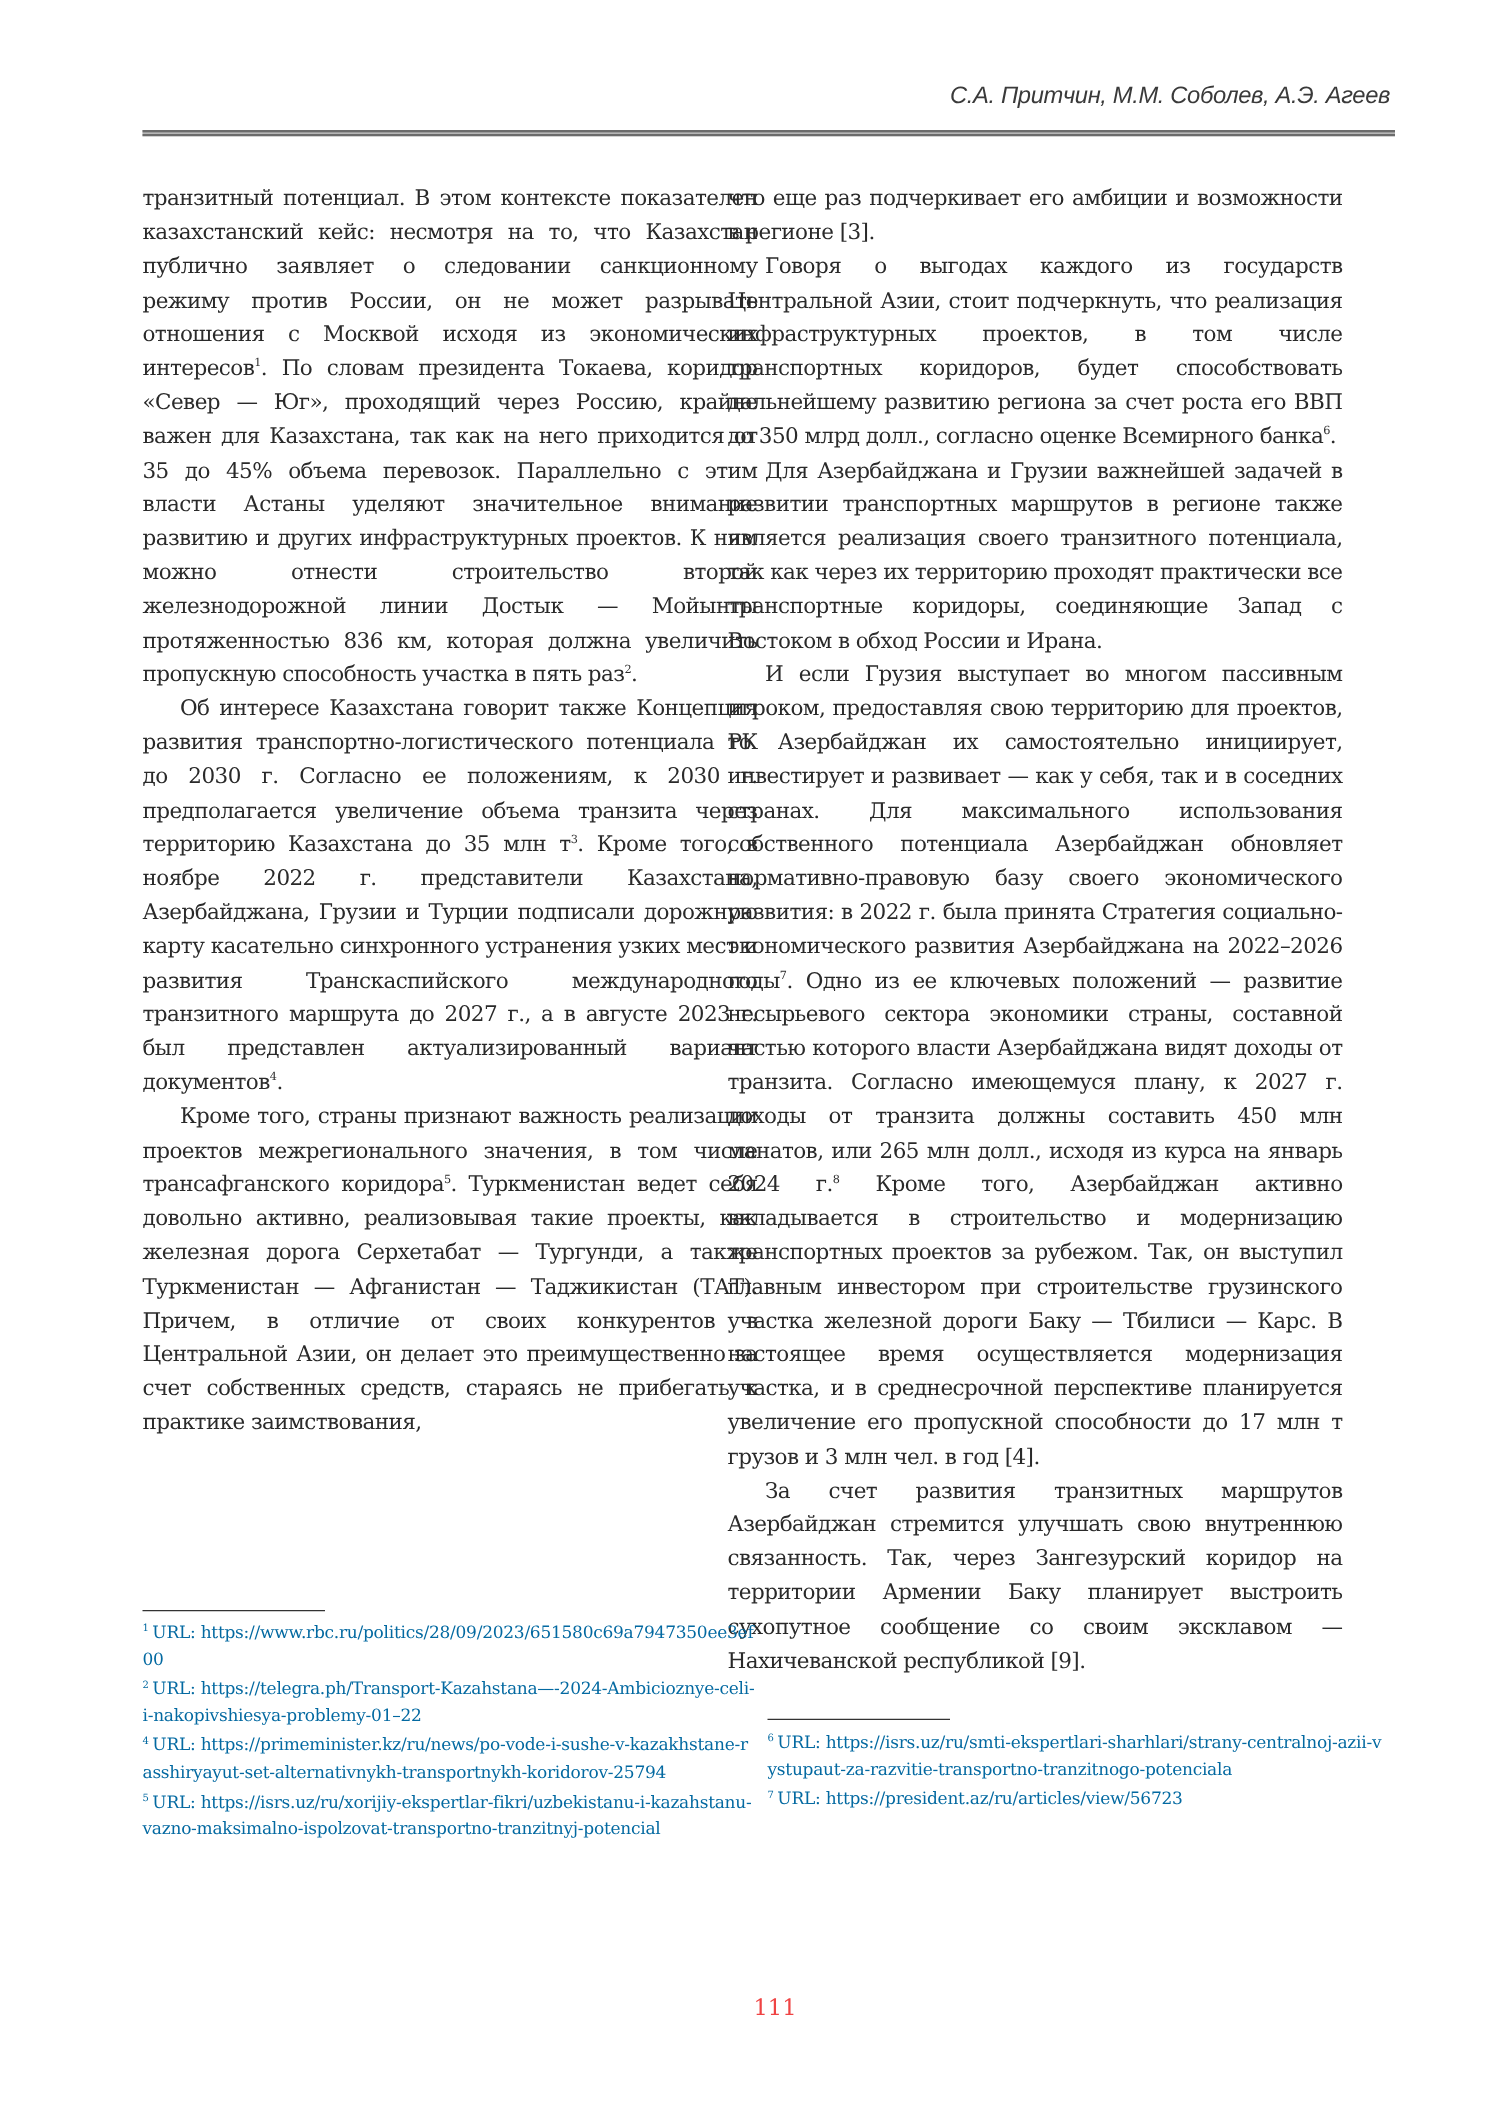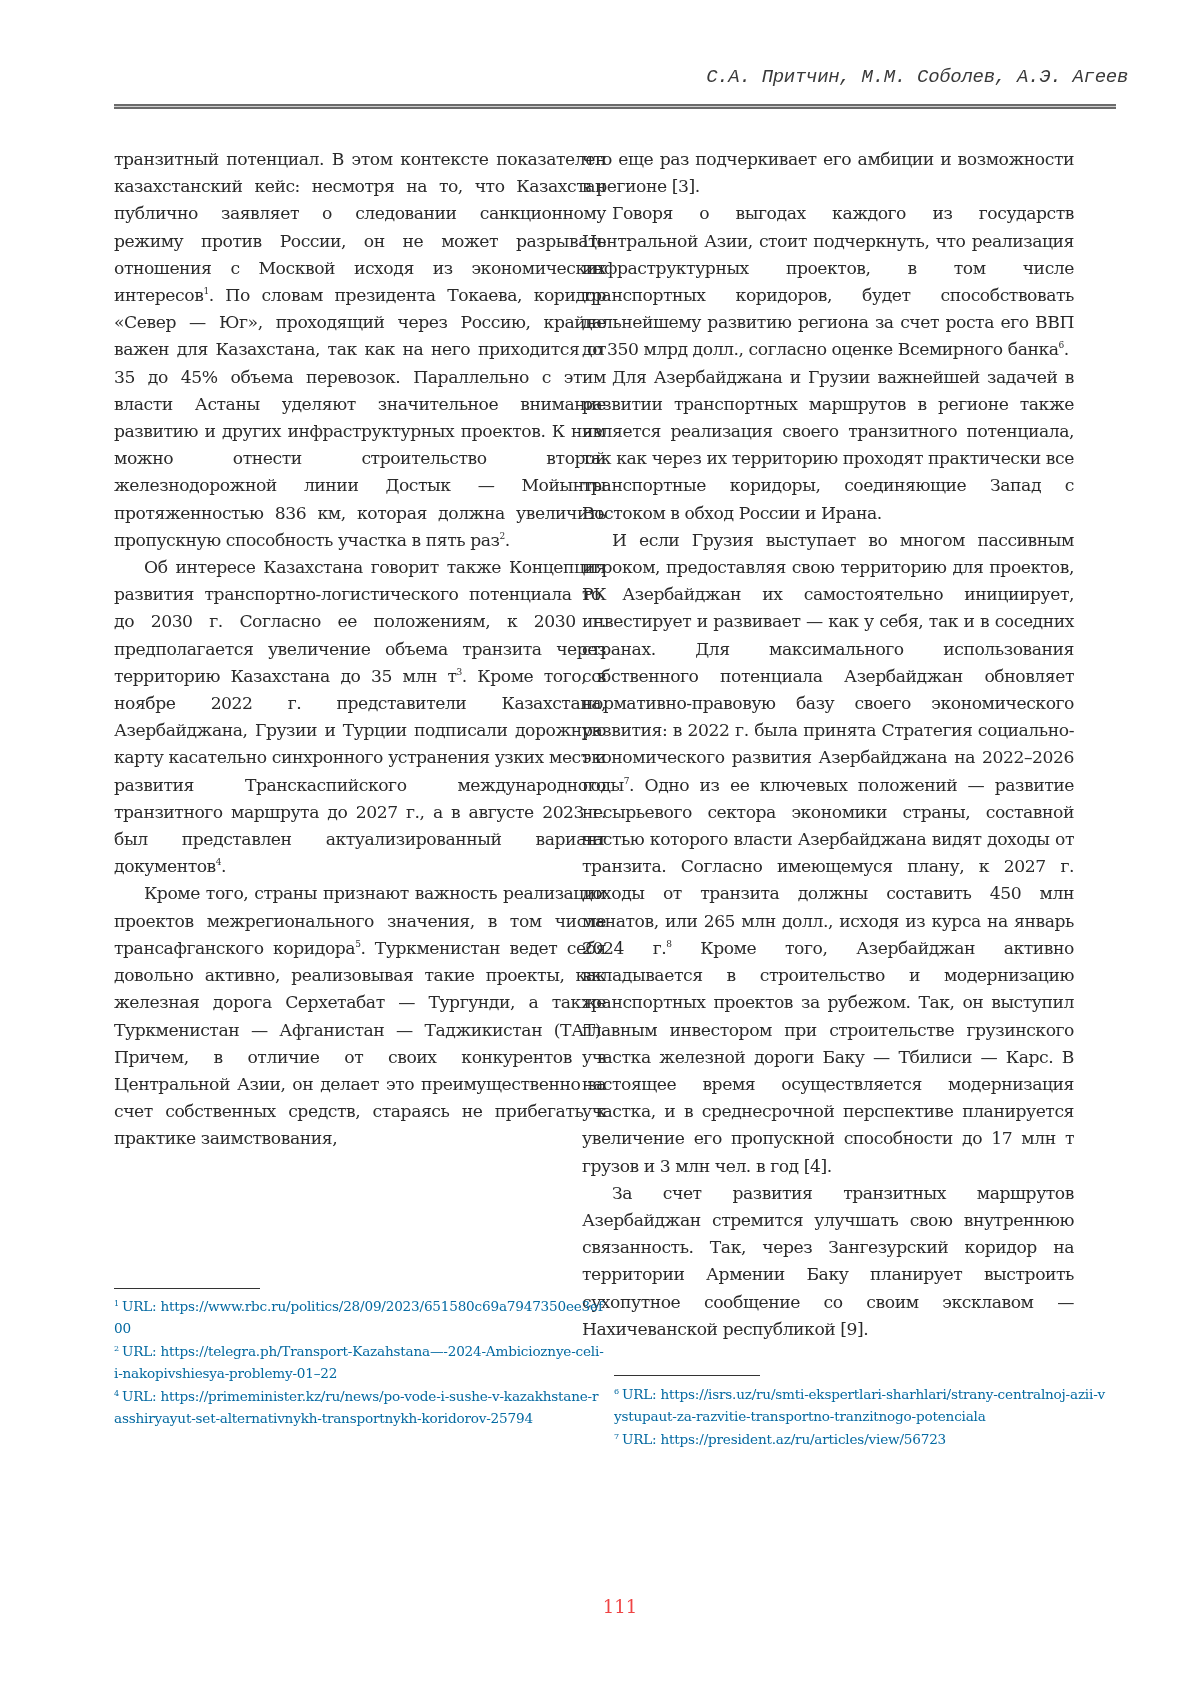--- a/index.html
+++ b/index.html
@@ -1,19 +1,19 @@
 <!DOCTYPE html>
 <html><head>
 <meta charset="utf-8">
 <style>
   html, body { margin: 0; padding: 0; background: #ffffff; }
   body { width: 1200px; height: 1697px; position: relative; overflow: hidden; color: #2a2a2a; }
   .header-authors {
-    position: absolute; right: 72px; top: 66px;
-    font-family: Liberation Mono, monospace; font-style: italic; font-size: 19px; color: #3a3a3a;
+    position: absolute; right: 88px; top: 66px;
+    font-family: Liberation Sans, sans-serif; font-style: italic; font-size: 19px; color: #3a3a3a;
     letter-spacing: -0.3px;
   }
   .header-rule {
     position: absolute; left: 114px; right: 84px; top: 104px; height: 5px;
     border-top: 2px solid #6b6b6b; border-bottom: 2px solid #6b6b6b; background: #cfcfcf; box-sizing: border-box;
   }
   .col { position: absolute; top: 146px; width: 492px; font-family: "DejaVu Serif", serif; font-size: 17.2px; line-height: 27.2px; text-align: justify; letter-spacing: -0.45px; }
   .col.left { left: 114px; }
   .col.right { left: 582px; }
   .col p { margin: 0; hyphens: manual; }
@@ -46,20 +46,21 @@
     <p class="indent"><span>Для Азербайджана и Грузии важнейшей задачей в развитии транспортных маршрутов в регионе также является реализация своего транзитного потенциала, так как через их территорию проходят практически все транспортные коридоры, соединяющие Запад с Востоком в обход России и Ирана.</span></p>
     <p class="indent"><span>И если Грузия выступает во многом пассивным игроком, предоставляя свою территорию для проектов, то Азербайджан их самостоятельно инициирует, инвестирует и развивает — как у себя, так и в соседних странах. Для максимального использования собственного потенциала Азербайджан обновляет нормативно-правовую базу своего экономического развития: в 2022 г. была принята Стратегия социально-экономического развития Азербайджана на 2022–2026 годы</span><sup>7</sup><span>. Одно из ее ключевых положений — развитие несырьевого сектора экономики страны, составной частью которого власти Азербайджана видят доходы от транзита. Согласно имеющемуся плану, к 2027 г. доходы от транзита должны составить 450 млн манатов, или 265 млн долл., исходя из курса на январь 2024 г.</span><sup>8</sup><span> Кроме того, Азербайджан активно вкладывается в строительство и модернизацию транспортных проектов за рубежом. Так, он выступил главным инвестором при строительстве грузинского участка железной дороги Баку — Тбилиси — Карс. В настоящее время осуществляется модернизация участка, и в среднесрочной перспективе планируется увеличение его пропускной способности до 17 млн т грузов и 3 млн чел. в год [4].</span></p>
     <p class="indent"><span>За счет развития транзитных маршрутов Азербайджан стремится улучшать свою внутреннюю связанность. Так, через Зангезурский коридор на территории Армении Баку планирует выстроить сухопутное сообщение со своим эксклавом — Нахичеванской республикой [9].</span></p>
   </div>
 
 <div class="fn-rule left"></div>
 <div class="footnotes left">
     <div class="fn"><sup>1</sup><span>URL: https://www.rbc.ru/politics/28/09/2023/651580c69a7947350ee3ef00</span></div>
     <div class="fn"><sup>2</sup><span>URL: https://telegra.ph/Transport-Kazahstana—-2024-Ambicioznye-celi-i-nakopivshiesya-problemy-01–22</span></div>
     <div class="fn"><sup>4</sup><span>URL: https://primeminister.kz/ru/news/po-vode-i-sushe-v-kazakhstane-rasshiryayut-set-alternativnykh-transportnykh-koridorov-25794</span></div>
+    <div class="fn"><sup>5</sup><span>URL: https://isrs.uz/ru/xorijiy-ekspertlar-fikri/uzbekistanu-i-kazahstanu-vazno-maksimalno-ispolzovat-transportno-tranzitnyj-potencial</span></div>
   </div>
 
 <div class="fn-rule right"></div>
 <div class="footnotes right">
     <div class="fn"><sup>6</sup><span>URL: https://isrs.uz/ru/smti-ekspertlari-sharhlari/strany-centralnoj-azii-vystupaut-za-razvitie-transportno-tranzitnogo-potenciala</span></div>
     <div class="fn"><sup>7</sup><span>URL: https://president.az/ru/articles/view/56723</span></div>
   </div>
 
 <div class="page-number">111</div>
 

